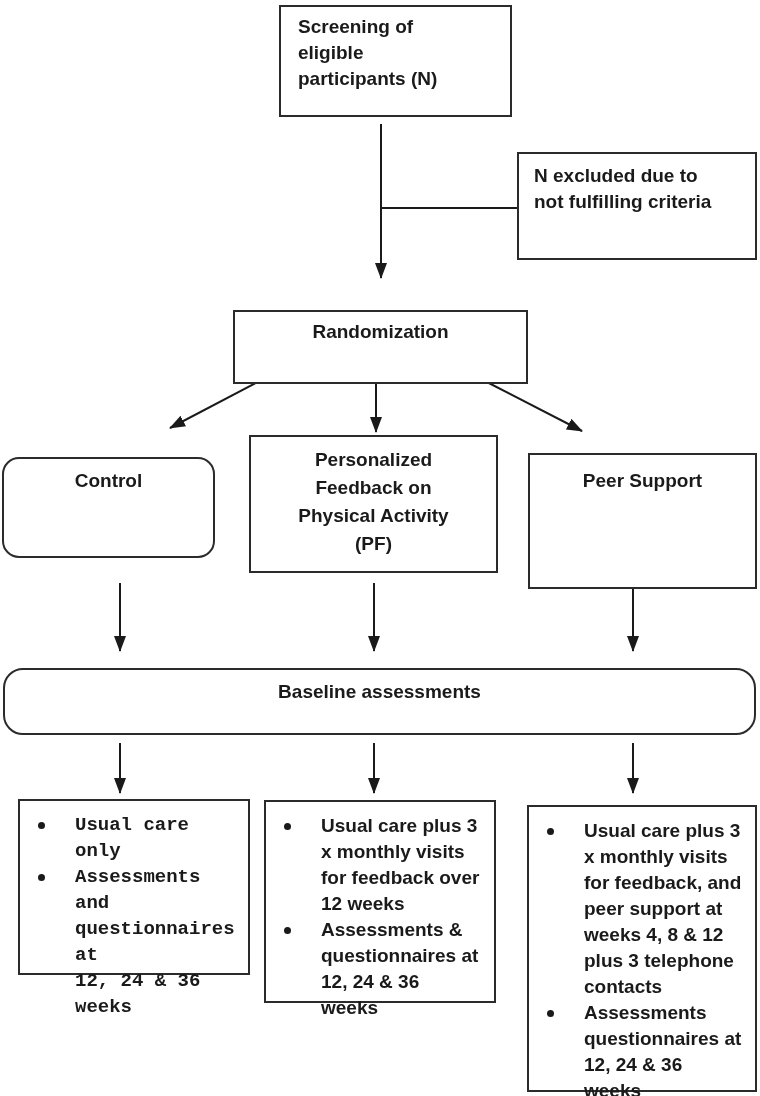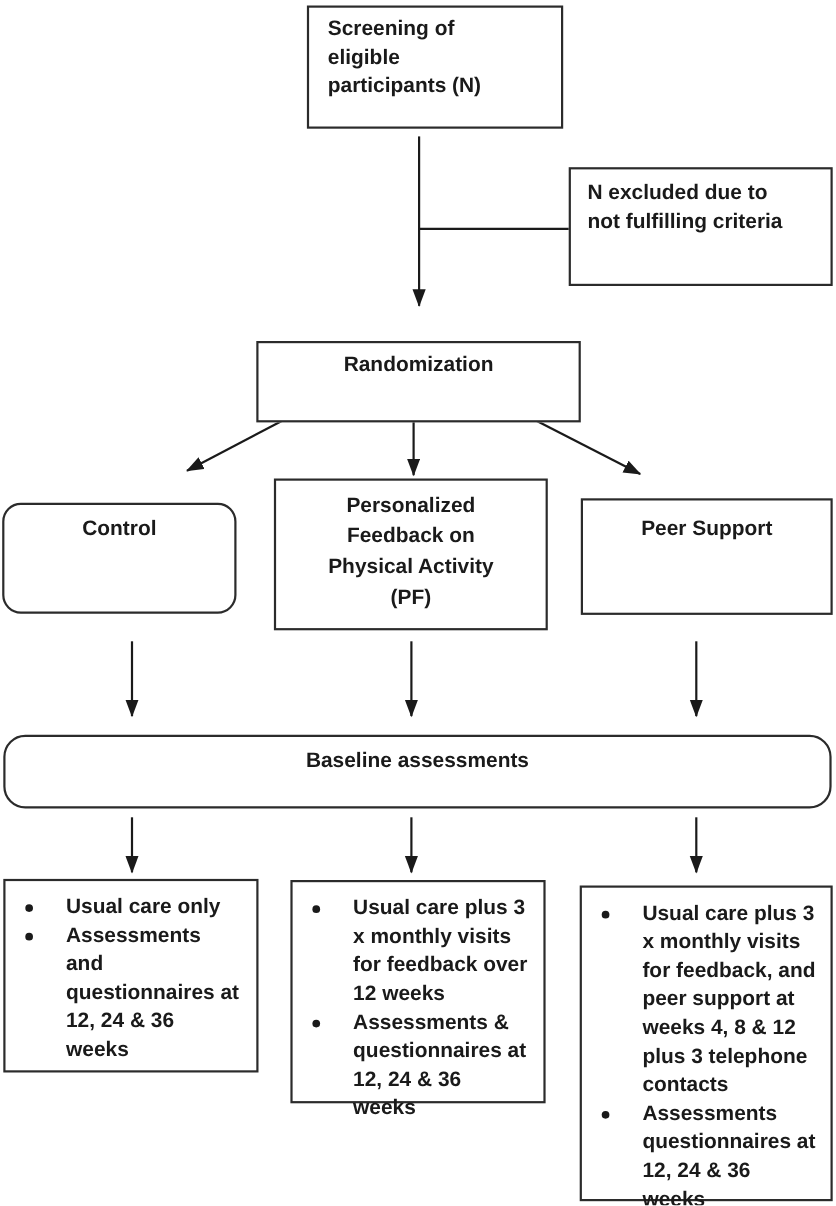--- a/index.html
+++ b/index.html
@@ -28,25 +28,25 @@
     line-height: 26px;
   }
   .pre { white-space: pre-line; }
   .center { text-align: center; }
 
   .screening   { left: 263px; top: 5px;   width: 233px; height: 112px; padding: 7px 6px 0 17px; margin-left: 16px; }
   .excluded    { left: 517px; top: 152px; width: 240px; height: 108px;  padding: 9px 4px 0 15px; }
   .randomize   { left: 233px; top: 286px; width: 295px; height: 74px;  padding-top: 7px; margin-top: 24px; }
   .control     { left: 2px;   top: 457px; width: 213px; height: 101px; padding-top: 9px; border-radius: 17px; }
   .pf          { left: 249px; top: 435px; width: 249px; height: 138px; padding-top: 9px; line-height: 28px; }
-  .ps          { left: 528px; top: 453px; width: 229px; height: 106px; padding-top: 13px; }
+  .ps          { left: 528px; top: 453px; width: 229px; height: 136px; padding-top: 13px; }
   .ps .line2   { display: block; margin-top: 8px; }
   .baseline    { left: 3px;   top: 668px; width: 753px; height: 67px;  padding-top: 9px; border-radius: 20px; }
 
-  .detail-left  { left: 3px;   top: 799px; width: 232px; height: 176px; }
+  .detail-left  { left: 18px;   top: 799px; width: 232px; height: 176px; font-family: Liberation Mono, monospace; }
   .detail-mid   { left: 264px; top: 800px; width: 232px; height: 203px; }
   .detail-right { left: 527px; top: 805px; width: 230px; height: 287px; }
 
   ul.bullets {
     list-style: none;
     margin: 11px 0 0 0;
     padding: 0 4px 0 18px;
   }
   ul.bullets li { display: flex; align-items: flex-start; }
   .dot {

